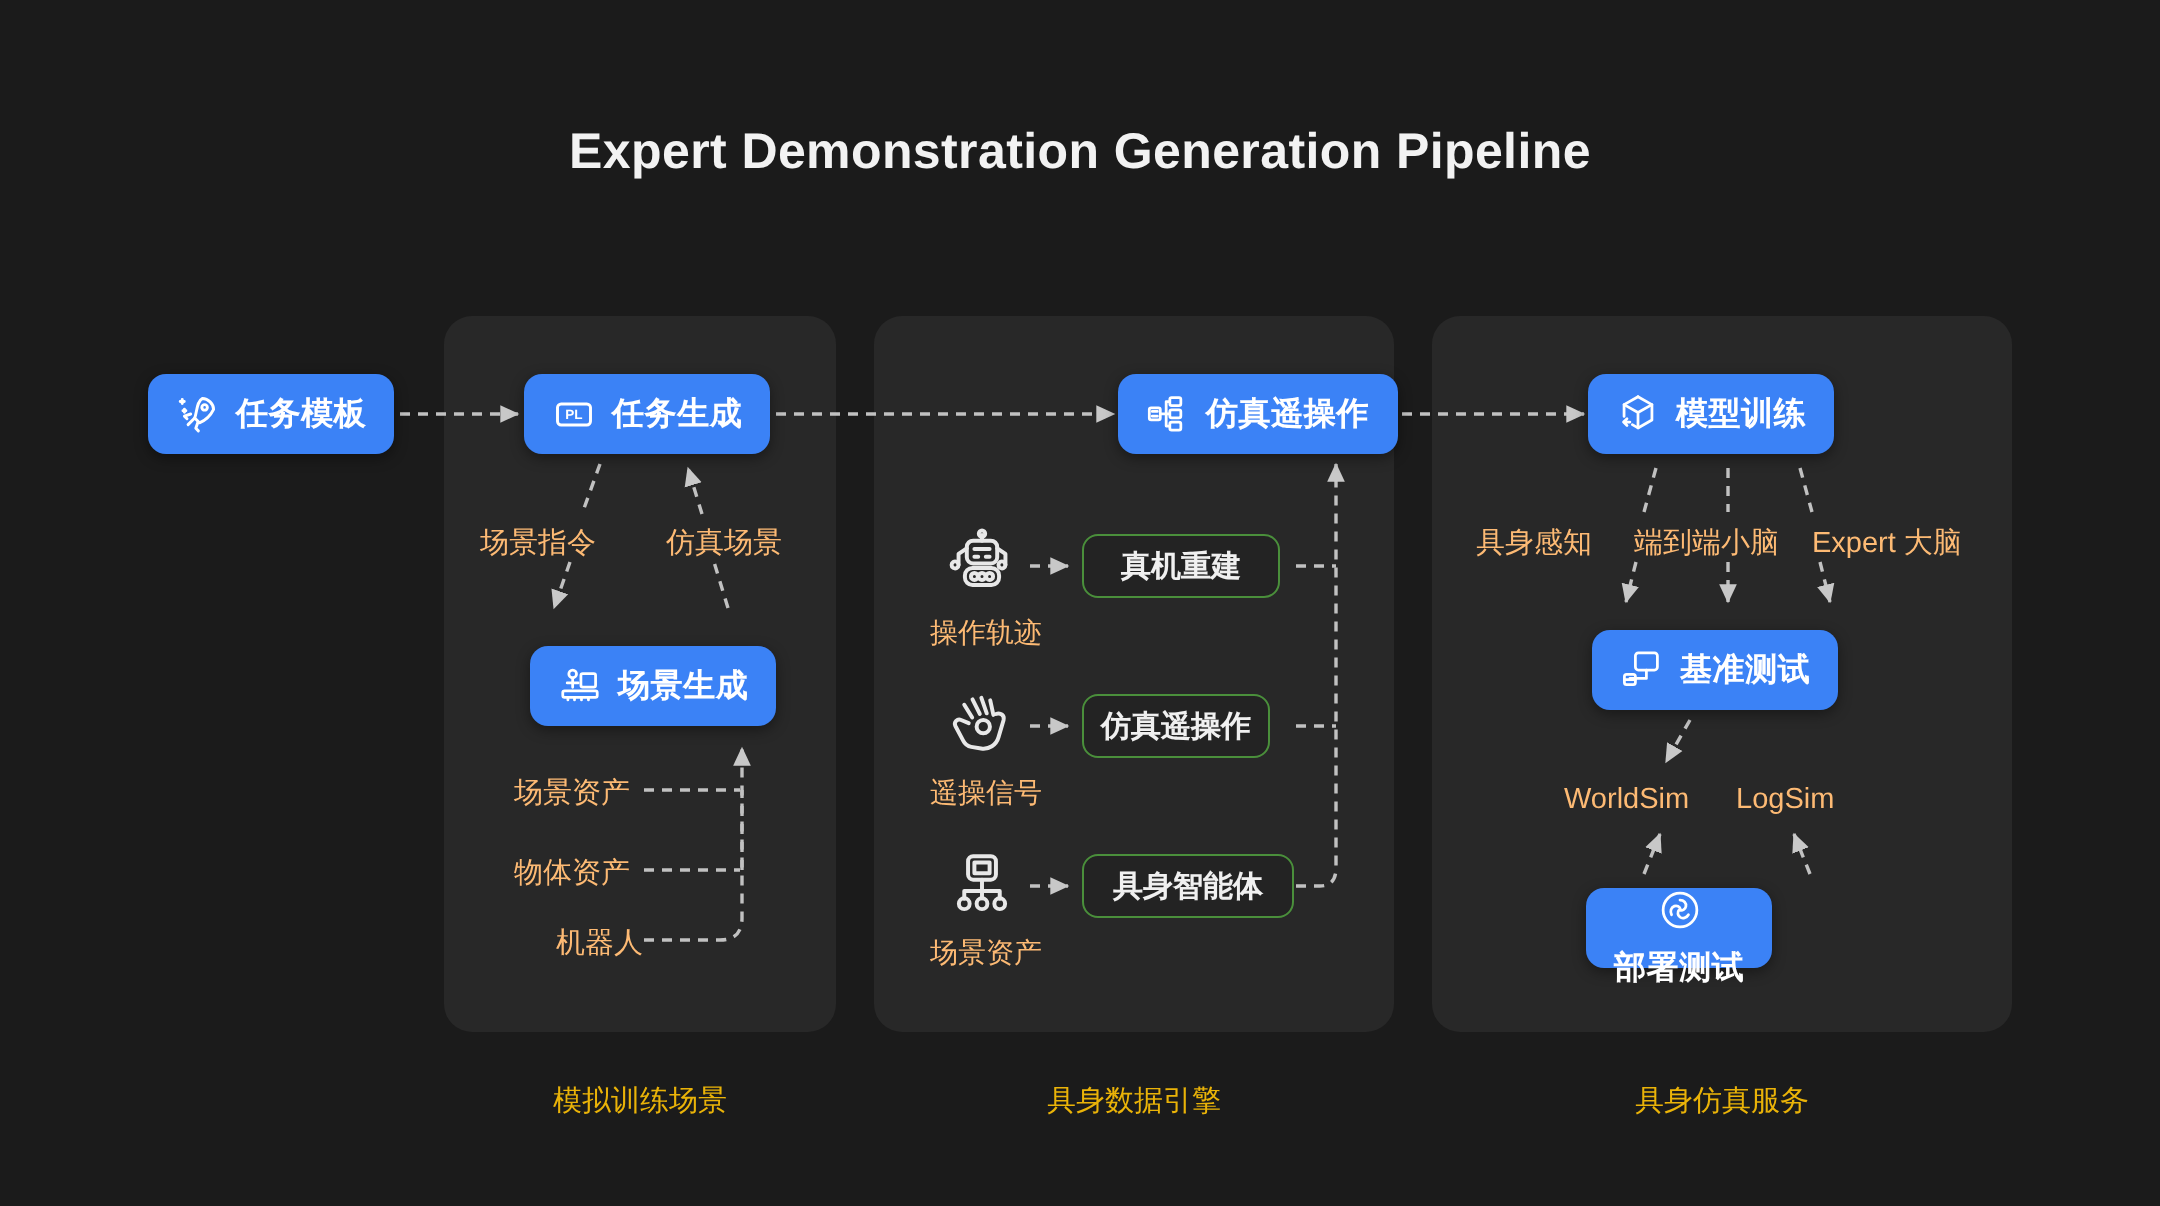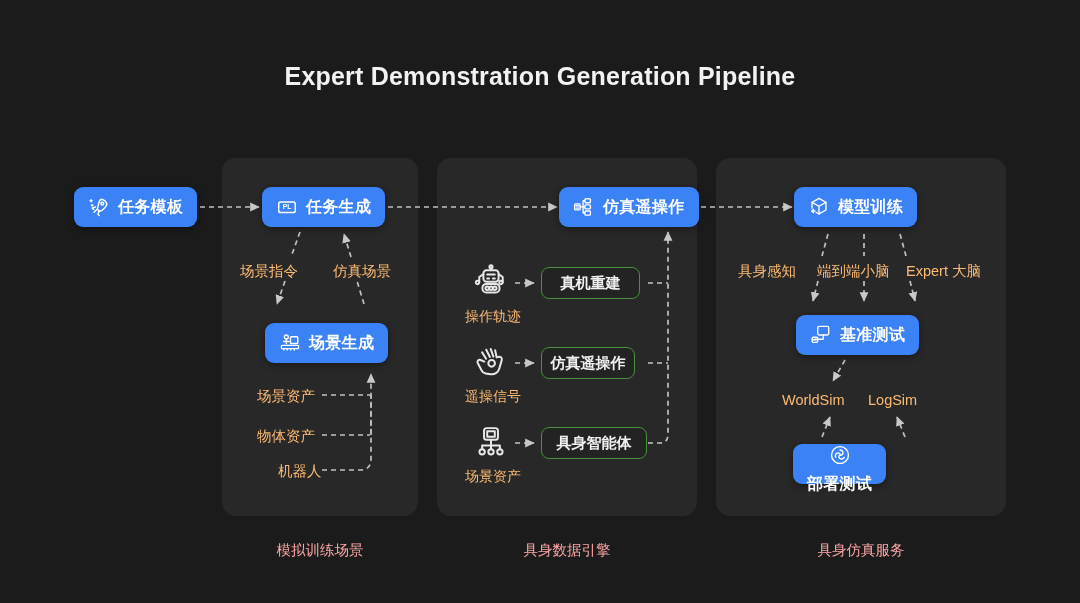--- a/index.html
+++ b/index.html
@@ -25,21 +25,21 @@
   
   .panel{
     position:absolute;
     background:#282828;
     border-radius:14px;
   }
   .panel-caption{
     position:absolute;
     text-align:center;
     font-size:14.5px;
-    color:#fca5a5;
+    color:#eab308;
     white-space:nowrap;
   }
 
   
   .node{
     position:absolute;
     display:flex;align-items:center;gap:8px;
     background:#3b82f6;
     border-radius:9px;
     padding:0 14px;

